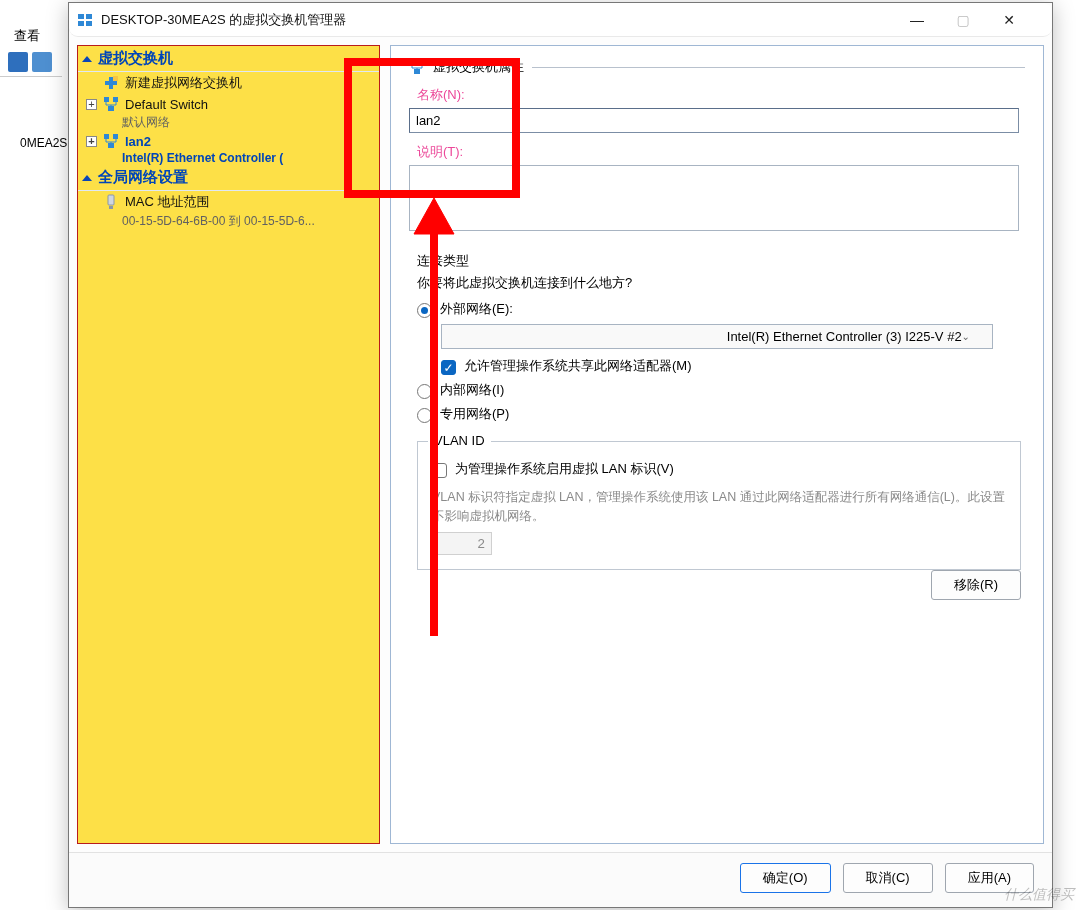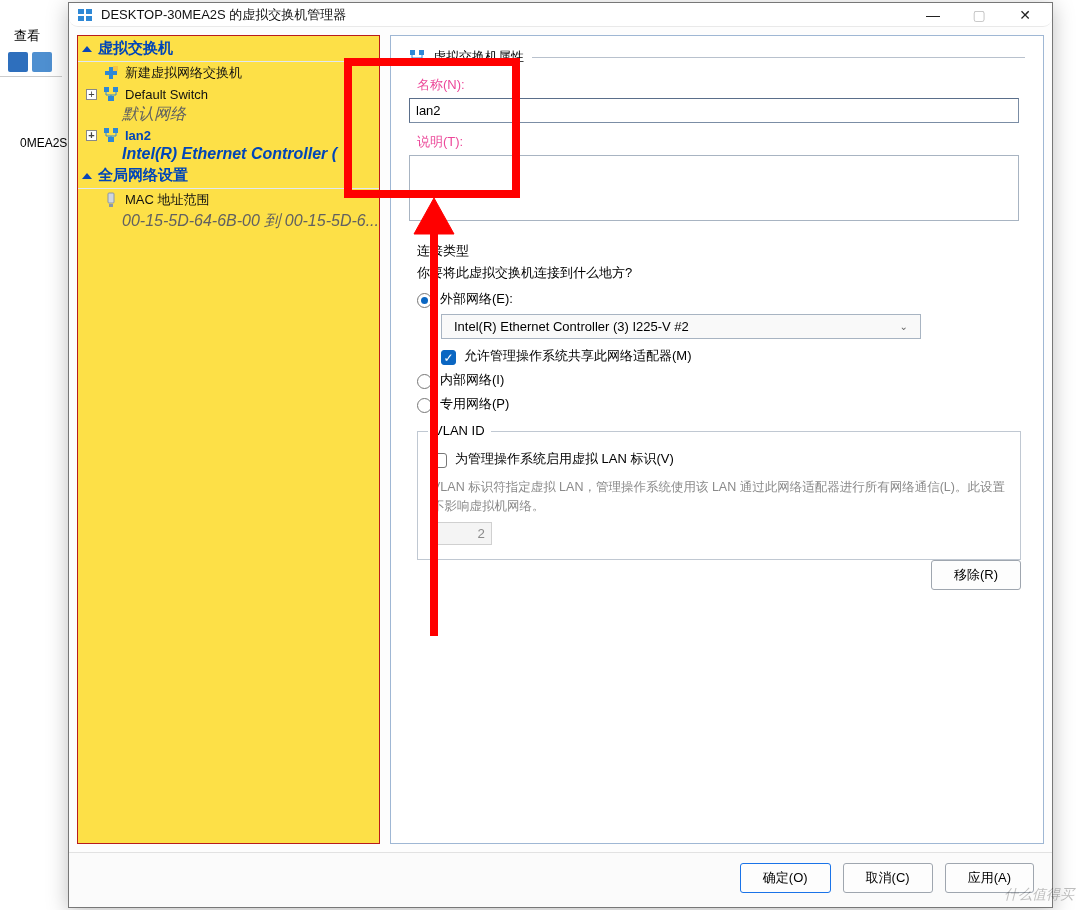--- a/index.html
+++ b/index.html
@@ -61,24 +61,24 @@
     width: 985px;
     height: 906px;
     background: #fdfdfd;
     border: 1px solid #777;
     box-shadow: 0 4px 20px rgba(0,0,0,0.25);
     display: flex;
     flex-direction: column;
   }
 
   .titlebar {
-    height: 24px;
-    display: flex;
-    align-items: center;
-    padding: 0 4px 0 8px;
+    height: 34px;
+    display: flex;
+    align-items: center;
+    padding: 0 20px 0 8px;
     background: #fff;
     border-bottom: 1px solid #e9e9e9;
     border-radius: 9px;
   }
   .titlebar .title-icon {
     width: 16px; height: 16px;
     margin-right: 8px;
     display: inline-flex;
   }
   .titlebar .title-text {
@@ -151,22 +151,21 @@
     justify-content: center;
     font-size: 11px;
     line-height: 1;
     color: #444;
     background: #fff;
   }
   .tree-item .spacer { width: 11px; height: 11px; display:inline-block; }
   .tree-sub {
     padding-left: 44px;
     color: #616161;
-    font-size: 16px;
-    font-style: italic;
+    font-size: 12px;
   }
   .tree-item.selected {
     font-weight: 700;
     color: #0045b8;
   }
   .tree-sub.selected {
     color: #0045b8;
     font-weight: 700;
   }
   .iconbox {
@@ -258,28 +257,28 @@
     align-items: center;
     justify-content: center;
     font-size: 12px;
     color: #fff;
   }
   .checkbox.checked {
     background: #0a66c2;
     border-color: #0a66c2;
   }
   .combo {
-    width: 480px;
+    width: 552px;
     margin: 6px 0 8px 24px;
     border: 1px solid #a8b4c2;
-    padding: 4px 12px;
+    padding: 4px 22px;
     background: #f9f9f9;
     display: flex;
     align-items: center;
-    justify-content: space-between;
+    justify-content: flex-end;
   }
   .combo .chev {
     color: #666;
     font-size: 10px;
   }
   .indent { margin-left: 24px; }
 
   .vlan-group {
     border: 1px solid #c0c8d2;
     padding: 12px 14px 14px;

